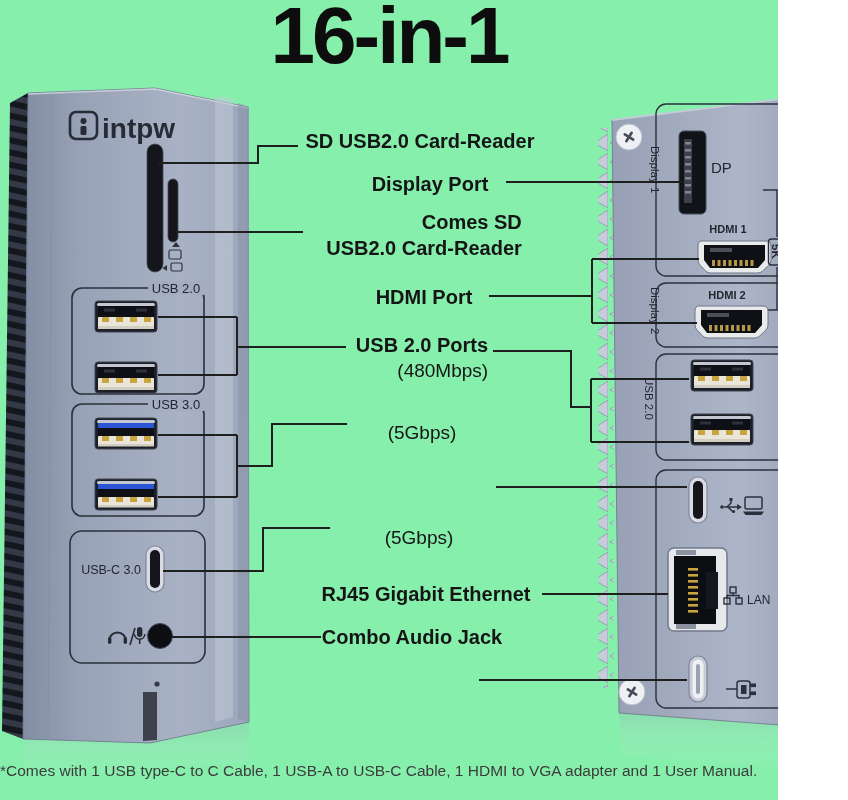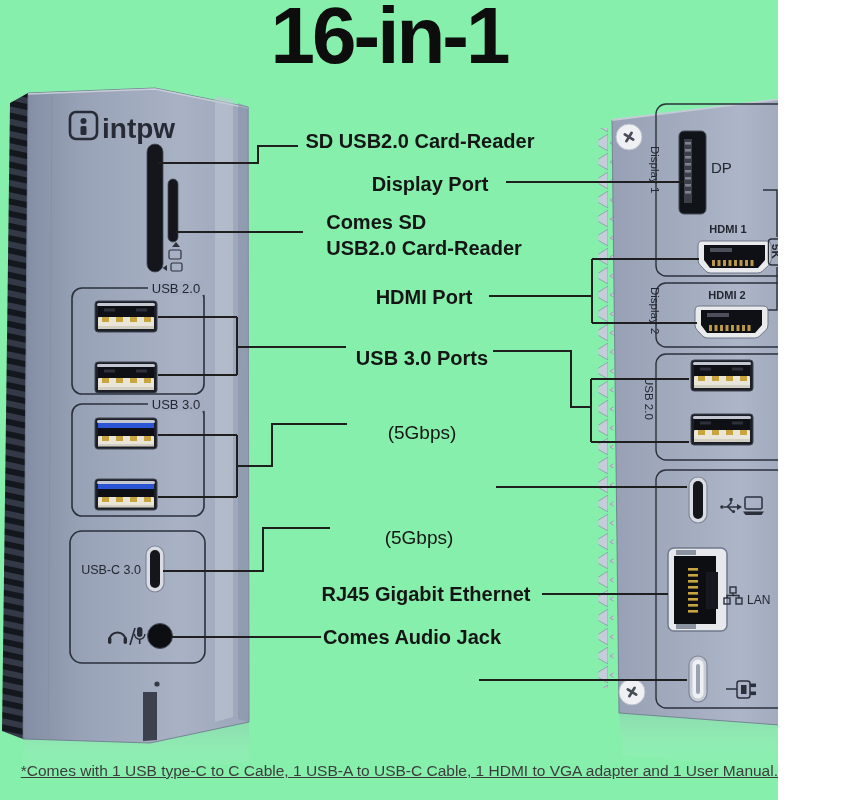--- a/index.html
+++ b/index.html
@@ -3,24 +3,24 @@
 <meta charset="utf-8">
 <style>
   html,body{margin:0;padding:0;background:#fff;}
   .stage{position:relative;width:778px;height:800px;background:#86efac;overflow:hidden;
          font-family:"Liberation Sans",sans-serif;}
   .title{position:absolute;left:0;right:0;top:-10px;text-align:center;
          font-size:80px;font-weight:bold;letter-spacing:-3px;color:#0d0d0d;}
   svg.scene{position:absolute;left:0;top:0;}
   svg text{font-family:"Liberation Sans",sans-serif;}
   .callout{position:absolute;transform:translate(-50%,-50%);white-space:nowrap;
-           text-align:left;font-weight:bold;font-size:20px;color:#151515;line-height:26px;}
+           text-align:right;font-weight:bold;font-size:20px;color:#151515;line-height:26px;}
   .callout .sub{display:block;font-weight:normal;font-size:19px;}
-  .footnote{position:absolute;left:0;right:0;top:762px;text-align:right;
-            font-size:15.5px;color:#3c3c3c;text-decoration:underline;}
+  .footnote{position:absolute;left:0;right:12px;top:762px;text-align:left;
+            font-size:15.5px;color:#3c3c3c;}
 </style>
 </head>
 <body>
 
 <div class="stage">
 
   <div class="title">16-in-1</div>
 
   <svg class="scene" width="848" height="800" viewBox="0 0 848 800">
     <defs>
@@ -309,29 +309,30 @@
     <span>Display Port</span>
   </div>
   <div class="callout" style="left:424px;top:235px">
     <span>Comes SD</span><br>
     <span>USB2.0 Card-Reader</span>
   </div>
   <div class="callout" style="left:424px;top:297px">
     <span>HDMI Port</span>
   </div>
   <div class="callout" style="left:422px;top:358px">
-    <span>USB 3.0 Ports</span>
+    <span>USB 2.0 Ports</span>
+    <span class="sub">(480Mbps)</span>
   </div>
   <div class="callout" style="left:422px;top:433px">
     <span class="sub">(5Gbps)</span>
   </div>
   <div class="callout" style="left:419px;top:538px">
     <span class="sub">(5Gbps)</span>
   </div>
   <div class="callout" style="left:426px;top:594px">
     <span>RJ45 Gigabit Ethernet</span>
   </div>
   <div class="callout" style="left:412px;top:637px">
-    <span>Comes Audio Jack</span>
+    <span>Combo Audio Jack</span>
   </div>
 
   <div class="footnote">*Comes with 1 USB type-C to C Cable, 1 USB-A to USB-C Cable, 1 HDMI to VGA adapter and 1 User Manual.</div>
 </div>
 
 </body></html>

